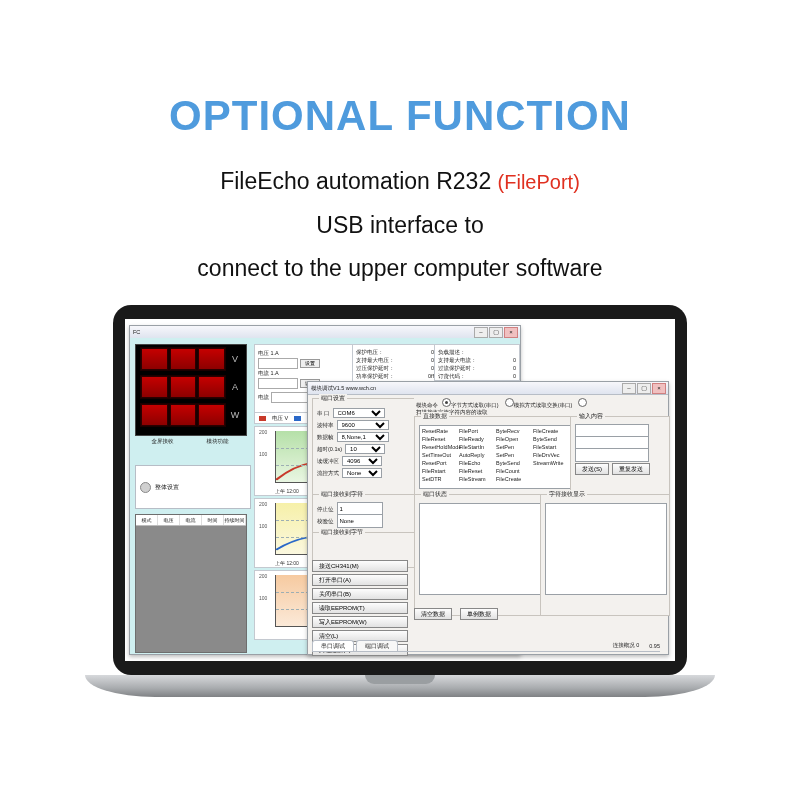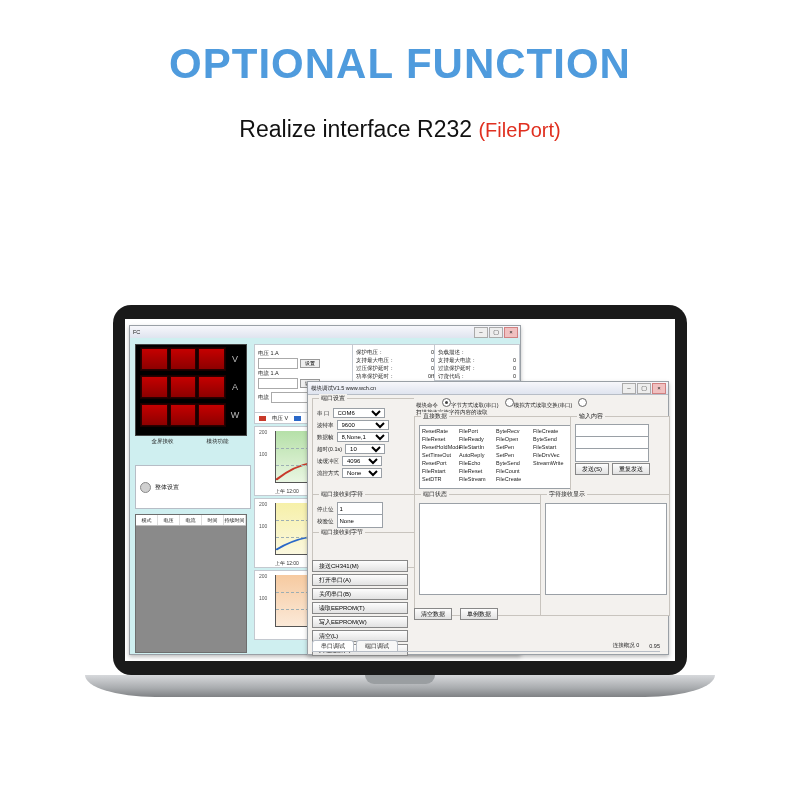--- a/index.html
+++ b/index.html
@@ -10,21 +10,21 @@
     font-family: "Helvetica Neue", Arial, sans-serif;
     position: relative;
     overflow: hidden;
   }
   .headline {
     text-align: center;
     font-size: 42px;
     font-weight: 800;
     color: #4f9bdd;
     letter-spacing: 1px;
-    padding-top: 40px;
+    padding-top: 92px;
     font-family: Arial, sans-serif;
   }
   .sub {
     text-align: center;
     font-size: 23px;
     color: #111;
     margin-top: 20px;
     line-height: 1.9;
   }
   .sub .opt { color: #e03020; font-size: 20px; }
@@ -175,22 +175,23 @@
   .tabs2{display:flex;border-bottom:1px solid #b7bdc6;height:11px;}
   .tabs2 .tab{border:1px solid #b7bdc6;border-bottom:none;background:#f7f7f7;padding:0 8px;font-size:6px;line-height:10px;border-radius:3px 3px 0 0;margin-right:2px;}
   .tabs2 .tab.active{background:#fff;}
   .txar{border:1px solid #9aa0a6;background:#fff;}
 </style>
 </head>
 <body>
 
 <div class="headline">OPTIONAL FUNCTION</div>
 <div class="sub">
-  <span>Realize interface R232 </span><span class="opt">(FilePort)</span><br>
-  <br>
+  <span>FileEcho automation R232 </span><span class="opt">(FilePort)</span><br>
+  <span>USB interface to</span><br>
+  <span>connect to the upper computer software</span>
 </div>
 
 <div class="laptop">
   <div class="screen-outer">
     <div class="screen-inner">
 
       <div class="win winA">
         <div class="titlebar">
           <span class="lbl">FC</span>
           <div class="winbtns">

